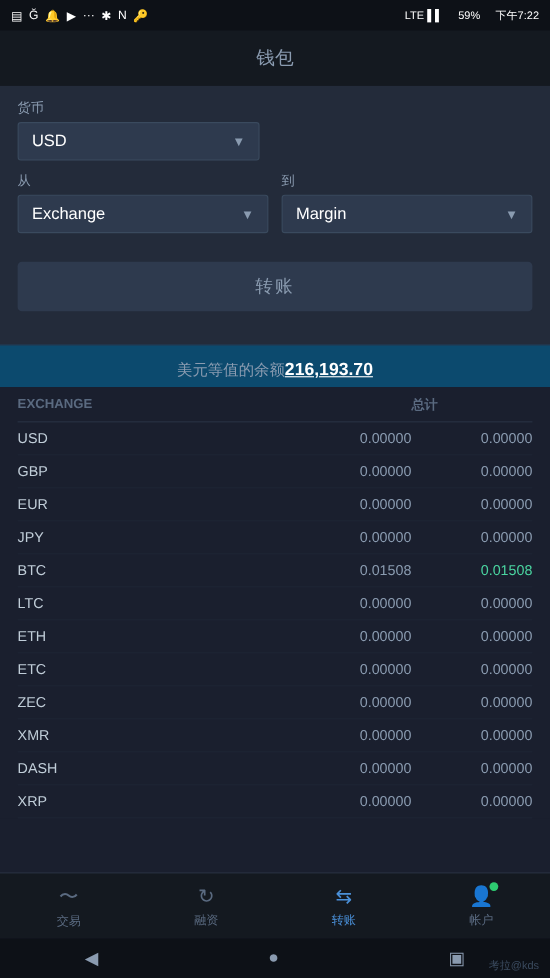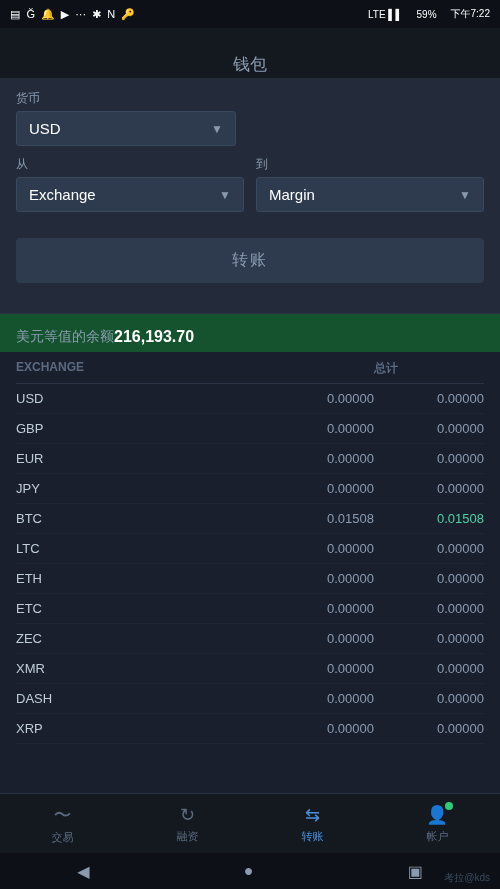--- a/index.html
+++ b/index.html
@@ -38,21 +38,21 @@
 
     
     .top-tabs {
       display: flex;
       height: 50px;
       background: #1a1f2e;
     }
     .top-tab {
       flex: 1;
       display: flex;
-      align-items: flex-end;
+      align-items: center;
       justify-content: center;
       font-size: 17px;
       cursor: pointer;
       color: #8a9bb0;
       border-bottom: 2px solid transparent;
     }
     .top-tab.active {
       color: #ffffff;
       background: #232b3a;
       border-bottom: 2px solid #4a90d9;
@@ -134,35 +134,36 @@
       color: #8a9bb0;
       font-size: 16px;
       padding: 12px 0;
       width: 100%;
       cursor: pointer;
       letter-spacing: 2px;
     }
 
     
     .balance-section {
-      background: #14532d;
+      background: #0c4a6e;
       padding: 14px 16px 6px;
       display: flex;
-      justify-content: flex-start;
+      justify-content: center;
       align-items: center;
       border-top: 1px solid #2a3345;
     }
     .balance-label {
       font-size: 14px;
       color: #8a9bb0;
     }
     .balance-value {
       font-size: 16px;
       color: #ffffff;
       font-weight: bold;
+      text-decoration: underline;
     }
 
     
     .table-container {
       background: #1a1f2e;
       padding: 0 16px;
     }
     .table-header {
       display: flex;
       justify-content: space-between;

